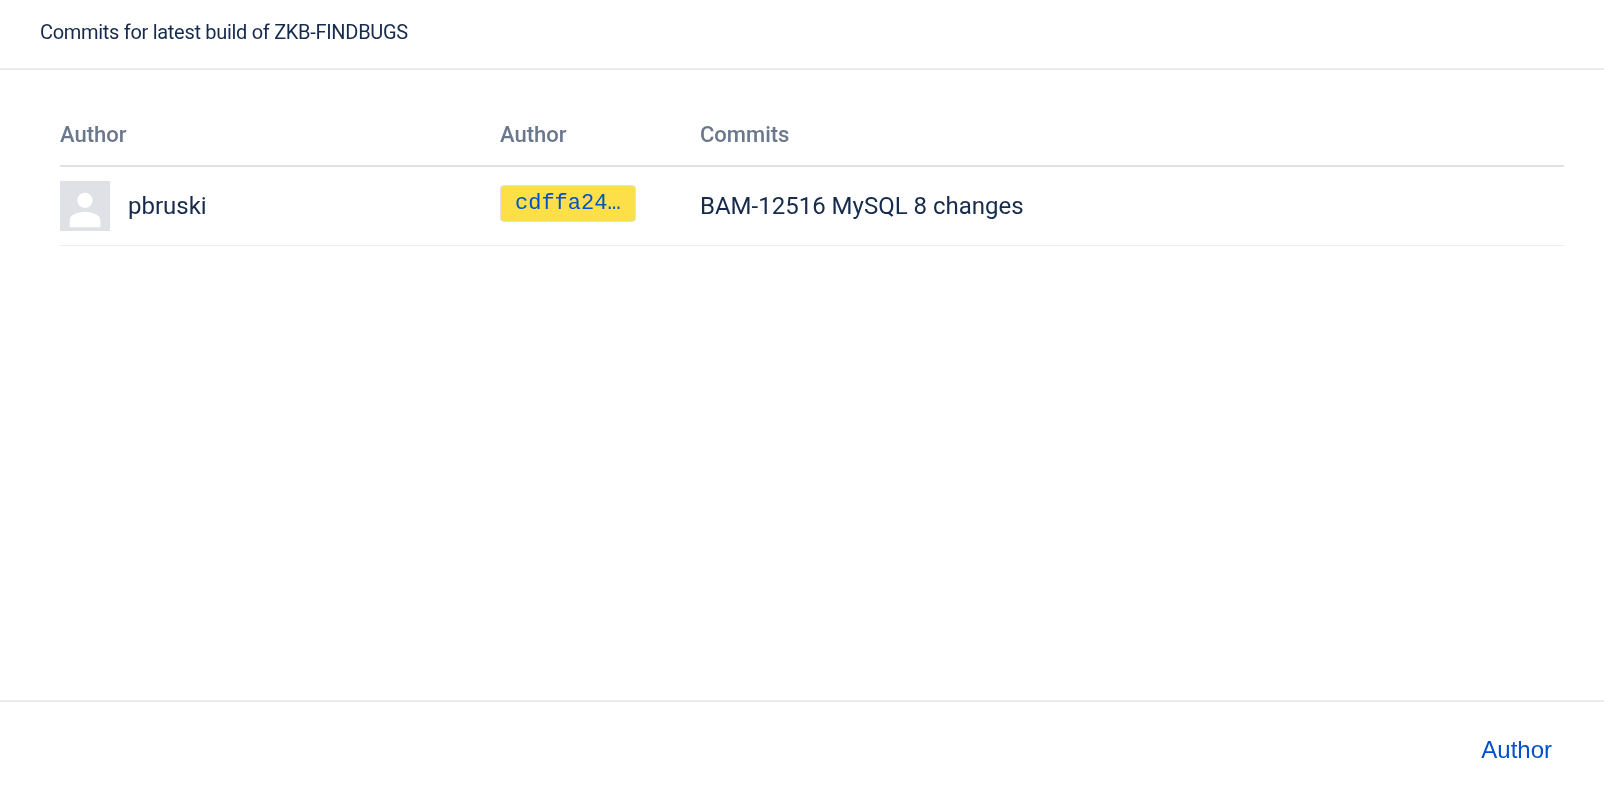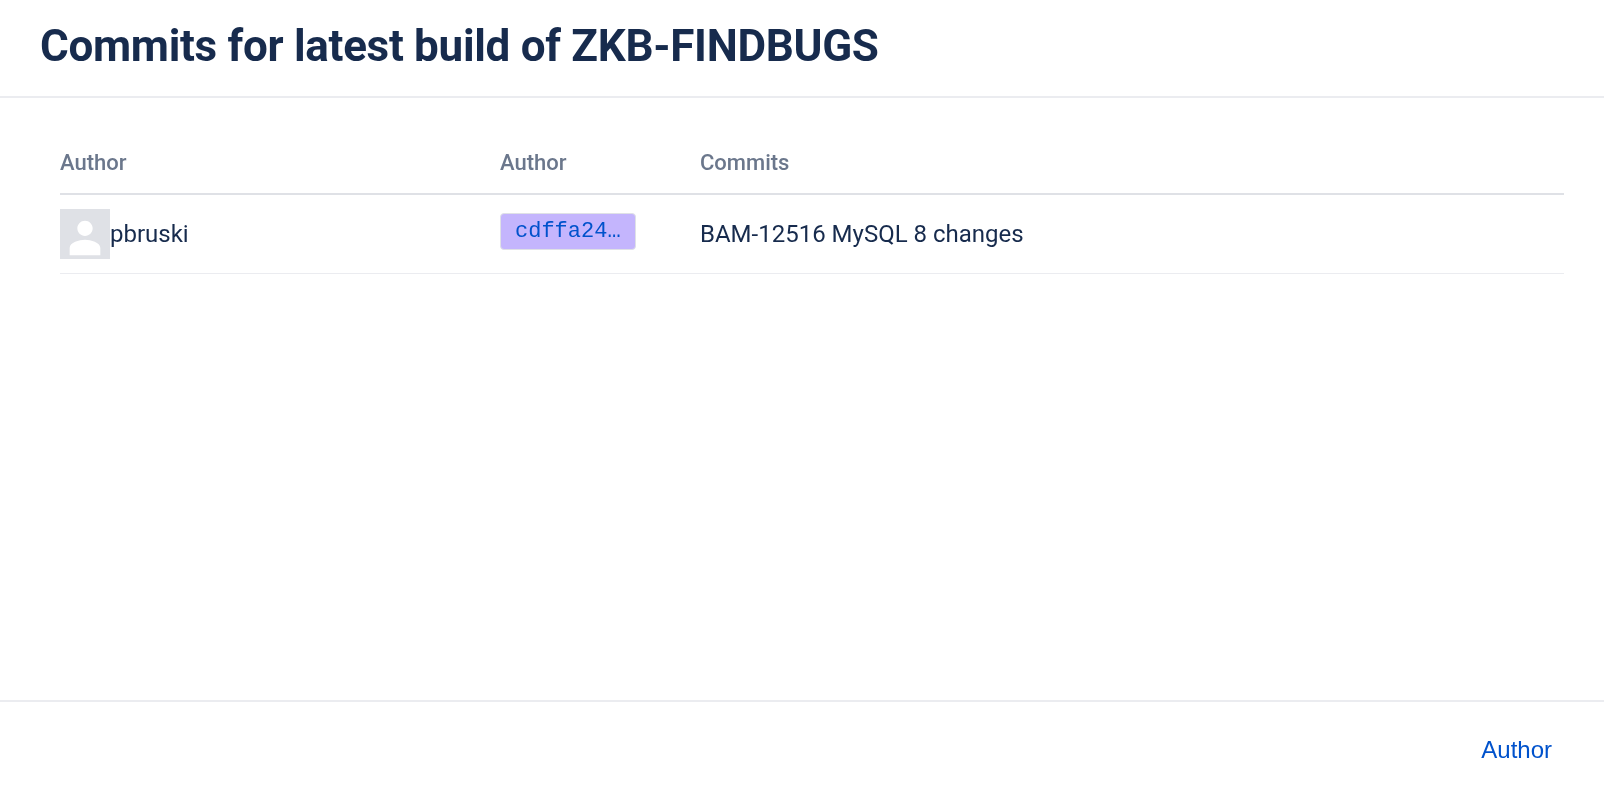--- a/index.html
+++ b/index.html
@@ -18,22 +18,22 @@
       flex-direction: column;
       position: relative;
     }
     
     .dialog-header {
       padding: 20px 40px 24px 40px;
       border-bottom: 2px solid #ebecf0;
     }
     
     .dialog-title {
-      font-size: 44px;
-      font-weight: 700;
+      font-size: 20px;
+      font-weight: 400;
       color: #172B4D;
       letter-spacing: -0.3px;
     }
     
     .dialog-body {
       flex: 1;
       padding: 40px 40px 20px 60px;
       overflow-y: auto;
     }
     
@@ -64,20 +64,21 @@
       padding: 14px 0;
       border-bottom: 1px solid #ebecf0;
       vertical-align: middle;
       font-size: 24px;
       color: #172B4D;
     }
     
     .author-cell {
       display: flex;
       align-items: center;
+      gap: 18px;
     }
     
     .avatar {
       width: 50px;
       height: 50px;
       background: #dfe1e6;
       display: flex;
       align-items: flex-end;
       justify-content: center;
       overflow: hidden;
@@ -89,21 +90,21 @@
       fill: #ffffff;
     }
     
     .author-name {
       font-size: 24px;
       color: #172B4D;
     }
     
     .commit-hash {
       display: inline-block;
-      background: #c4b5fd;
+      background: #fde047;
       border: 1px solid #dfe1e6;
       border-radius: 4px;
       padding: 5px 14px;
       font-family: "SFMono-Regular", Consolas, "Liberation Mono", Menlo, Courier, monospace;
       font-size: 22px;
       color: #0052CC;
       cursor: pointer;
       max-width: 160px;
       white-space: nowrap;
       overflow: hidden;

